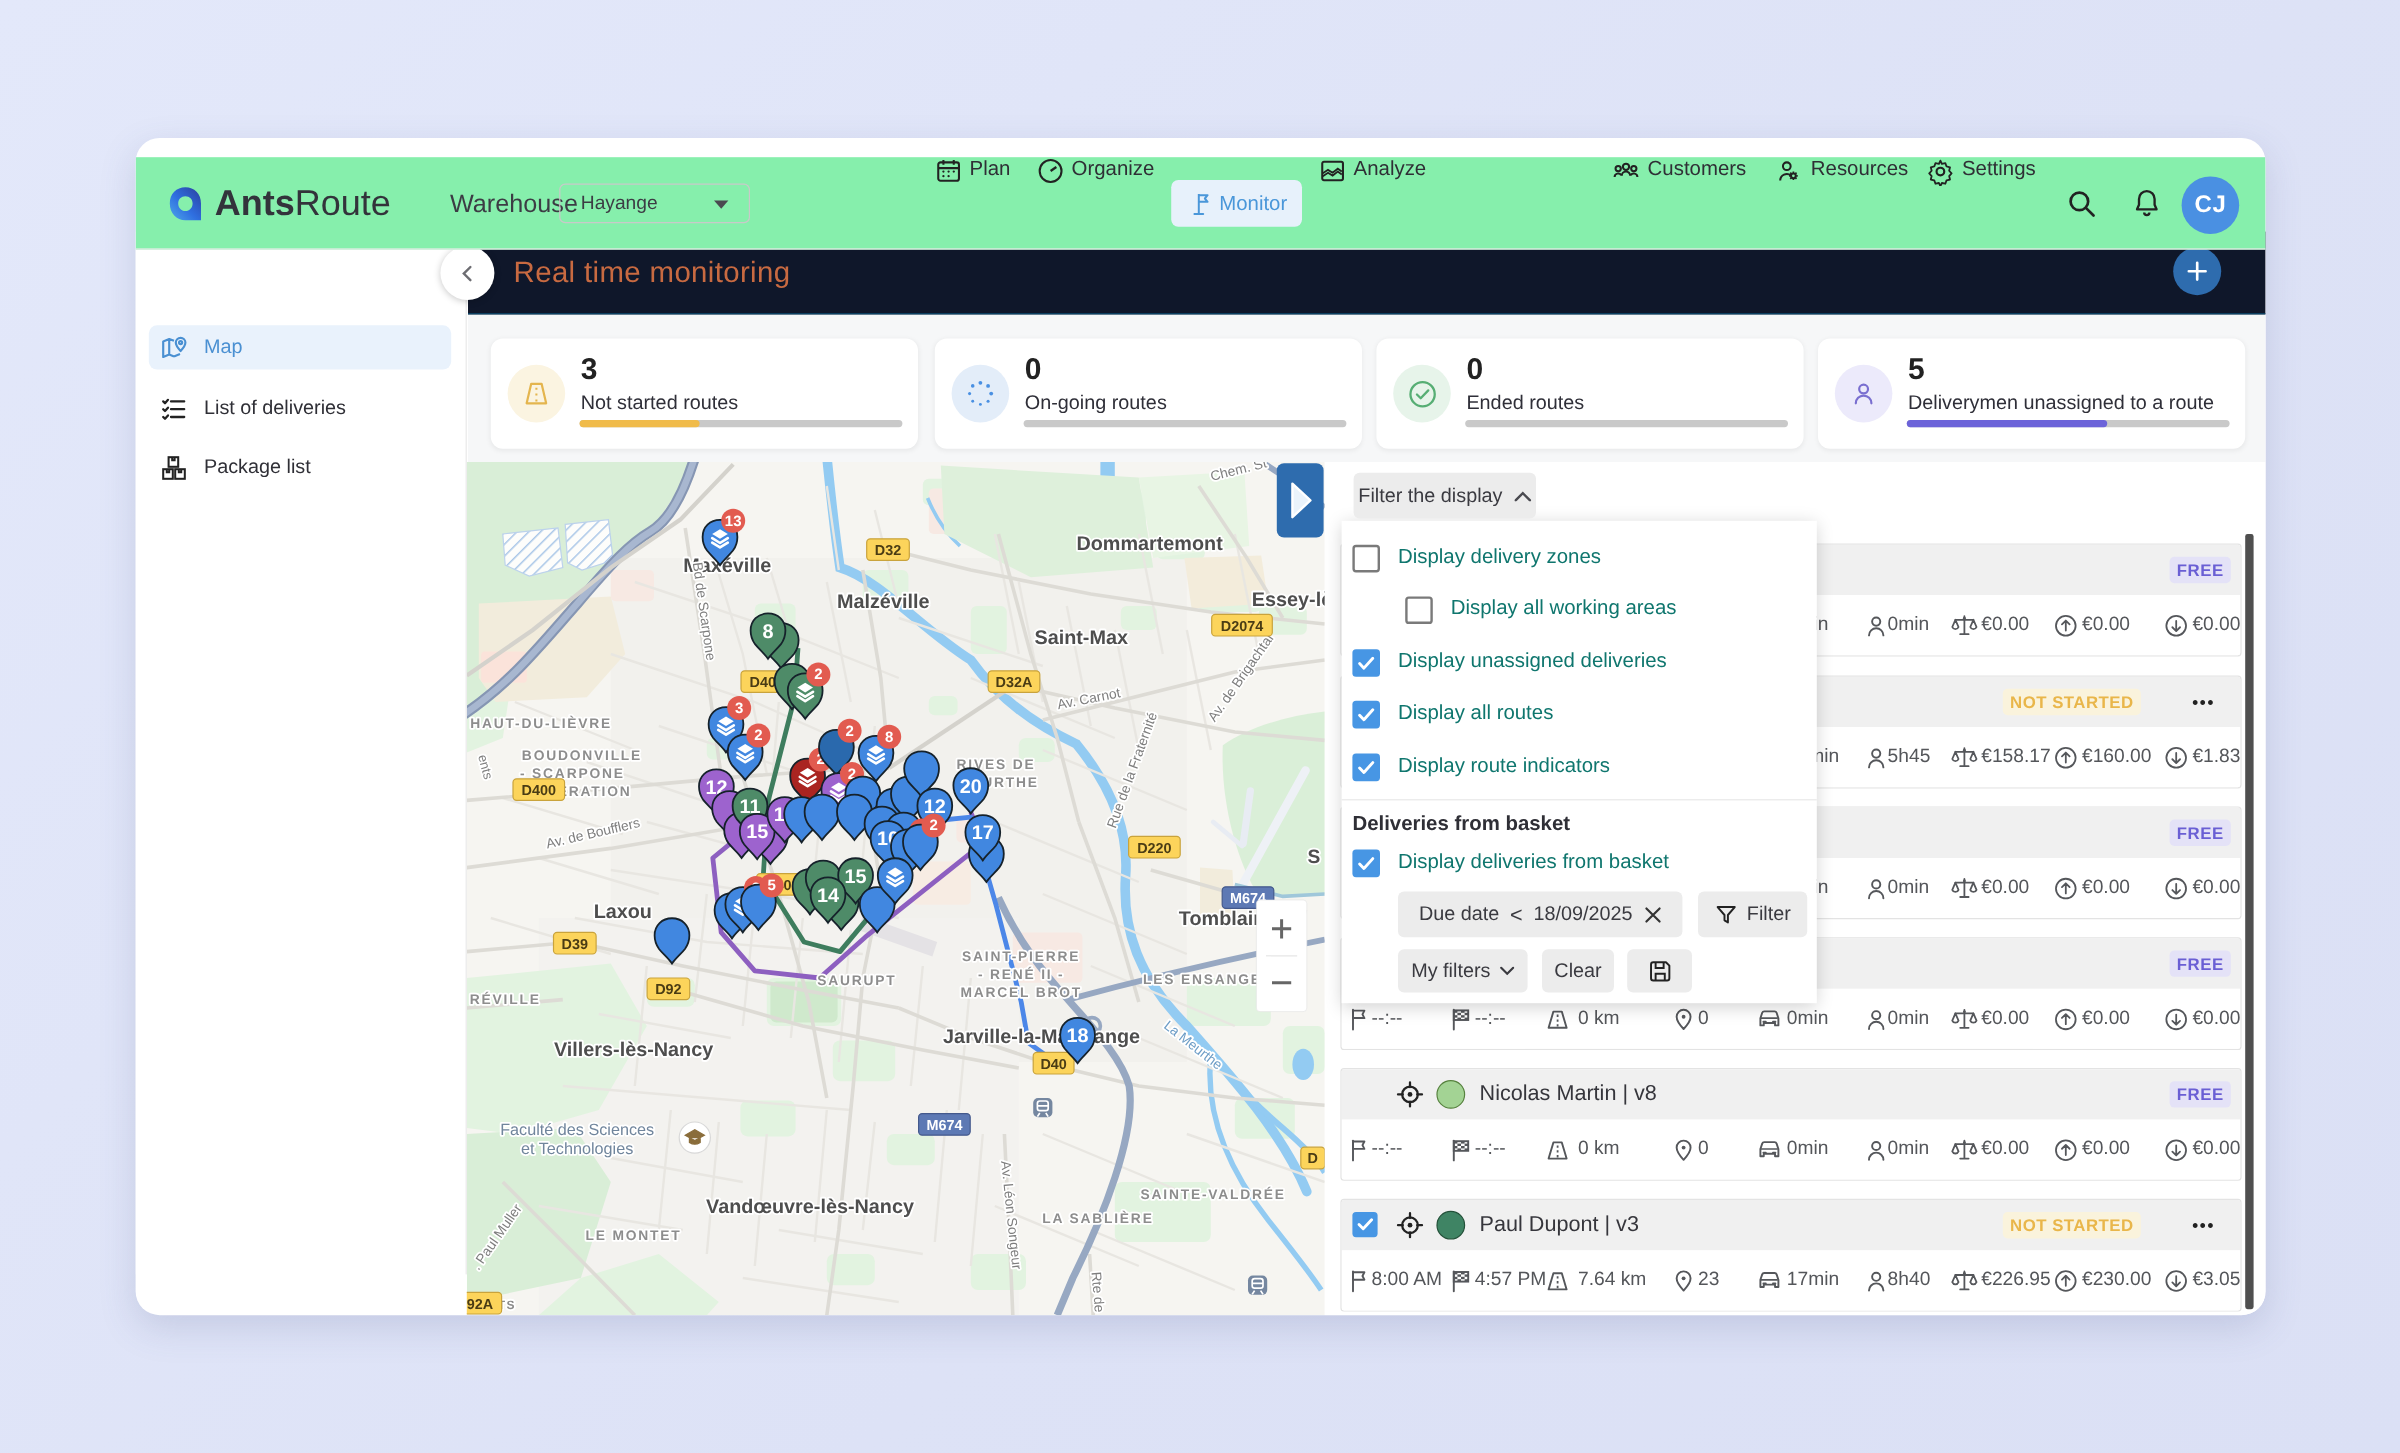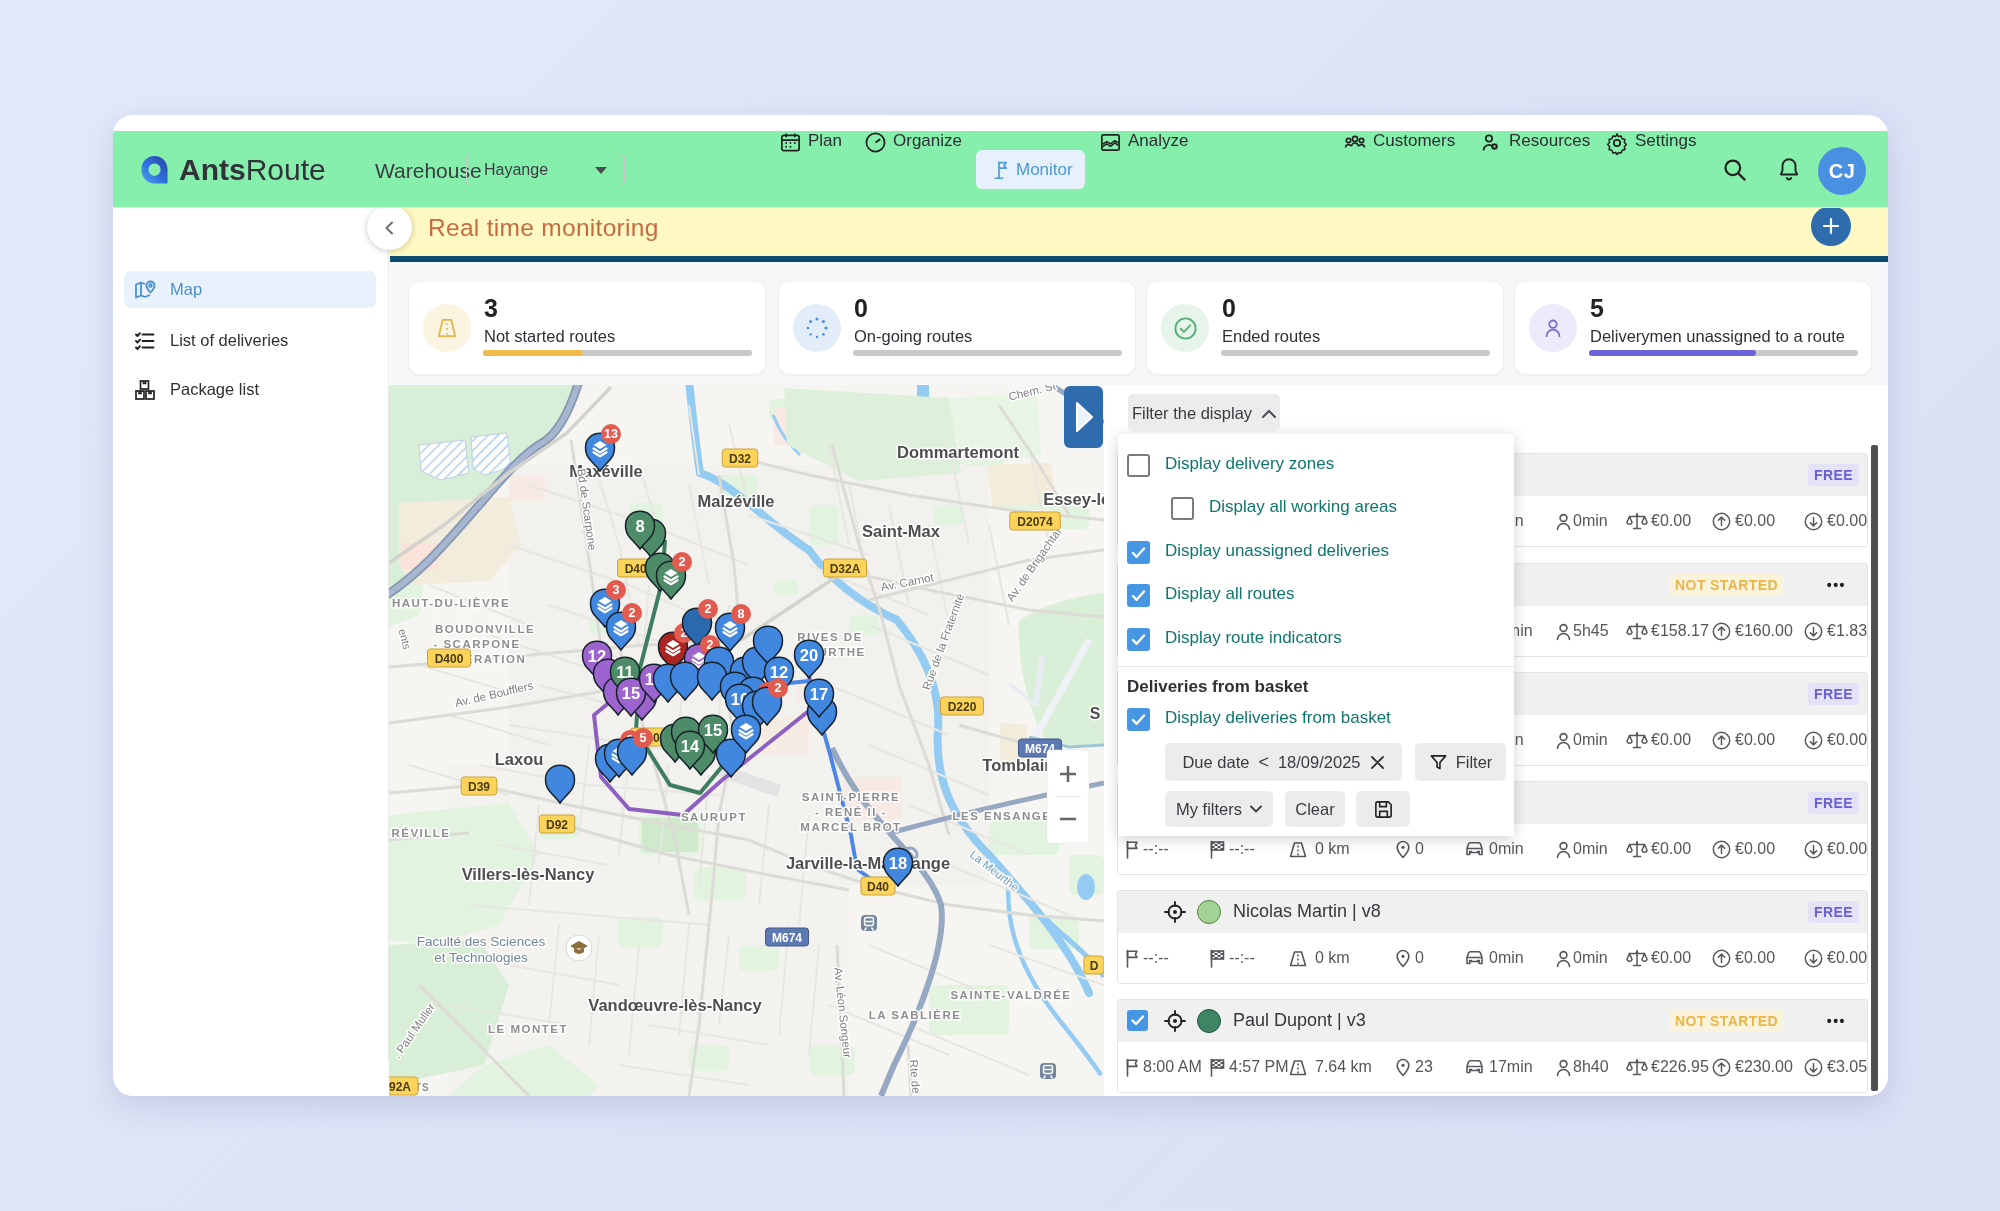--- a/index.html
+++ b/index.html
@@ -17,21 +17,21 @@
   .navitem { position:absolute; top:0; height:79px; display:flex; align-items:flex-start; gap:6px; font-size:17px; color:#2f2f35; }
   .navitem svg { display:block; }
   .nav-chip { position:absolute; top:19px; height:39px; display:flex; align-items:center; gap:6px; font-size:17px; color:#4a97d9; background:#e7f1fb; border-radius:6px; padding:0 12px; }
   .icbtn { position:absolute; top:25px; }
   .avatar { position:absolute; left:1705px; top:16px; width:48px; height:48px; border-radius:50%; background:#4a90e2; color:#fff; font-size:20px; font-weight:700; display:flex; align-items:center; justify-content:center; letter-spacing:.5px; }
   
   .sidebar { position:absolute; left:0; top:78px; width:276px; height:869px; background:#fff; border-right:1px solid #e9e9e9; z-index:20; }
   .side-item { position:absolute; left:11px; width:252px; height:37px; display:flex; align-items:center; gap:13px; padding-left:9px; font-size:16.5px; color:#2f2f36; border-radius:7px; }
   .side-item.active { background:#e9f2fc; color:#4a90d2; }
   
-  .titlebar { position:absolute; left:277px; top:78px; width:1498px; height:69px; background:#fef9c3; border-bottom:6px solid #0c4a6e; z-index:26; }
+  .titlebar { position:absolute; left:277px; top:78px; width:1498px; height:69px; background:#0f172a; border-bottom:1px solid #0c4a6e; z-index:26; }
   .backbtn { position:absolute; left:-23px; top:12px; width:45px; height:45px; background:#fff; border-radius:50%; box-shadow:0 1px 6px rgba(0,0,0,.22); display:flex; align-items:center; justify-content:center; }
   .pagetitle { position:absolute; left:38px; top:21px; font-size:24.5px; color:#c86a41; letter-spacing:.3px; }
   .plusbtn { position:absolute; right:37px; top:13px; width:40px; height:40px; border-radius:50%; background:#2e6cae; color:#fff; display:flex; align-items:center; justify-content:center; }
   
   .statstrip { position:absolute; left:277px; top:147px; width:1498px; height:123px; background:#f6f7f8; z-index:10; }
   .stat { position:absolute; top:20px; width:356px; height:92px; background:#fff; border-radius:10px; box-shadow:0 1px 4px rgba(0,0,0,.06); }
   .stat .ic { position:absolute; left:14px; top:22px; width:48px; height:48px; border-radius:50%; display:flex; align-items:center; justify-content:center; }
   .stat .num { position:absolute; left:75px; top:12px; font-size:25px; font-weight:700; color:#222; }
   .stat .lbl { position:absolute; left:75px; top:45px; font-size:16.5px; color:#2f2f38; white-space:nowrap; }
   .stat .bar { position:absolute; left:74px; top:68px; right:13px; height:6px; background:#c9c9c9; border-radius:3px; }

